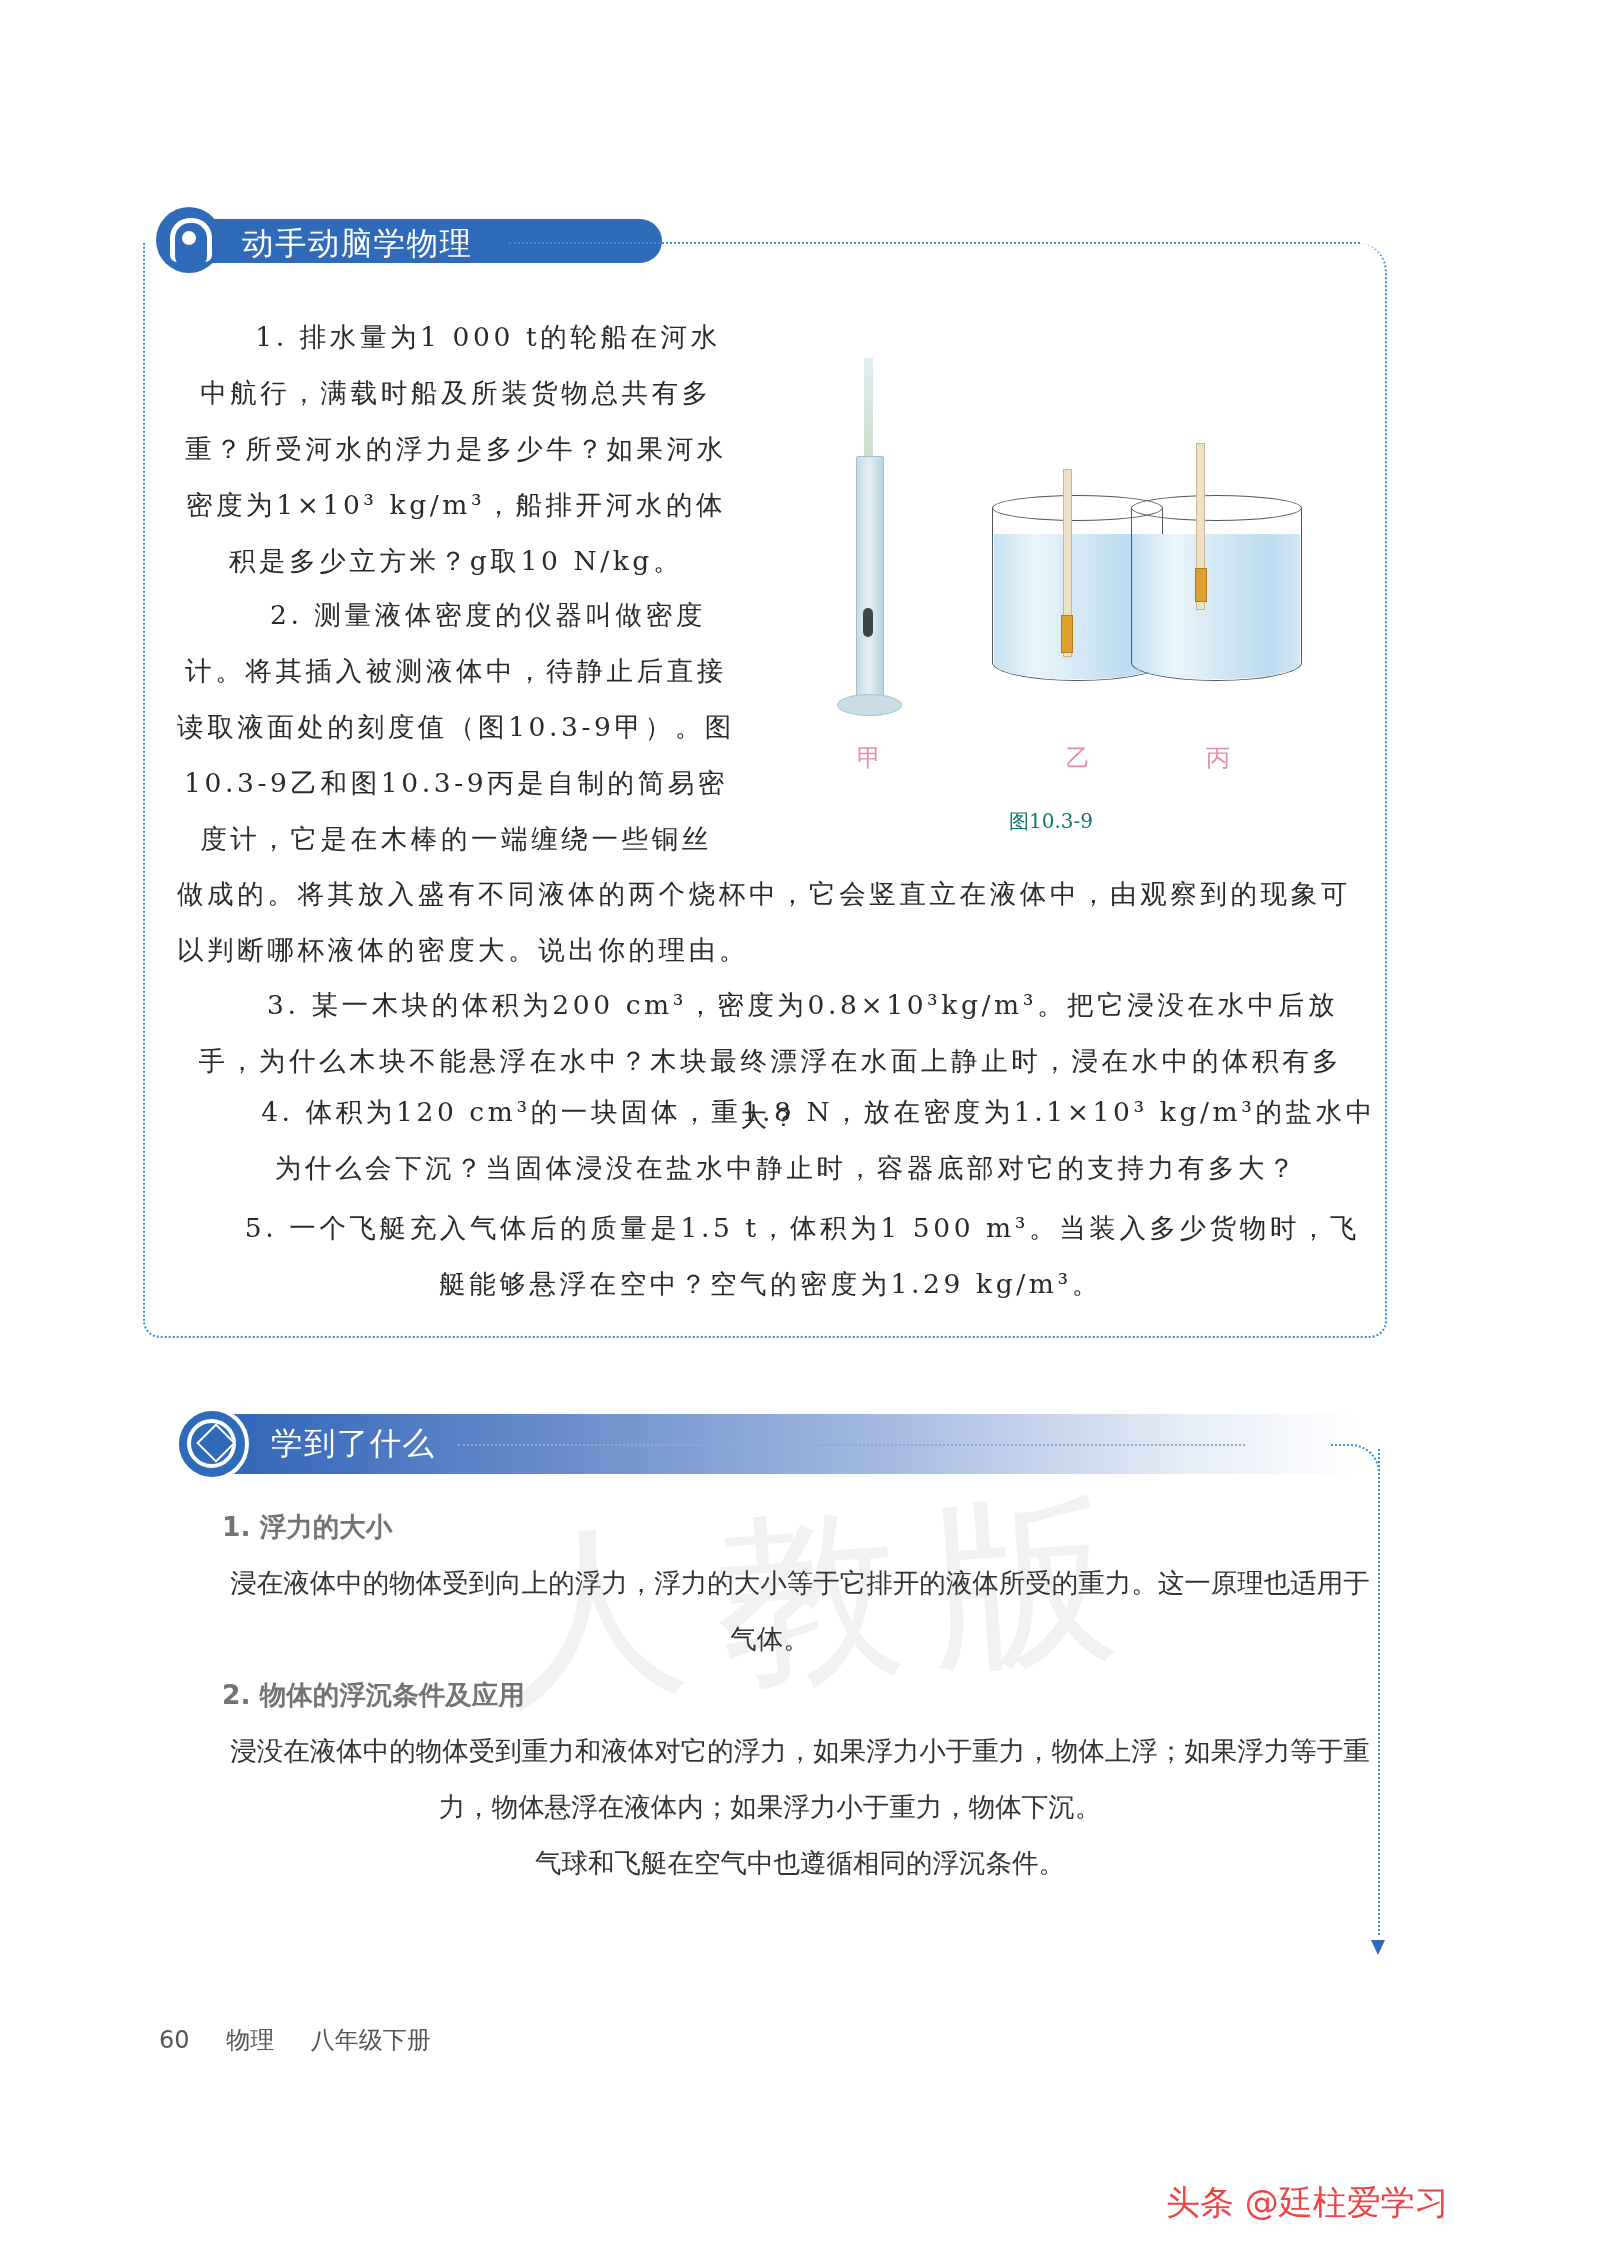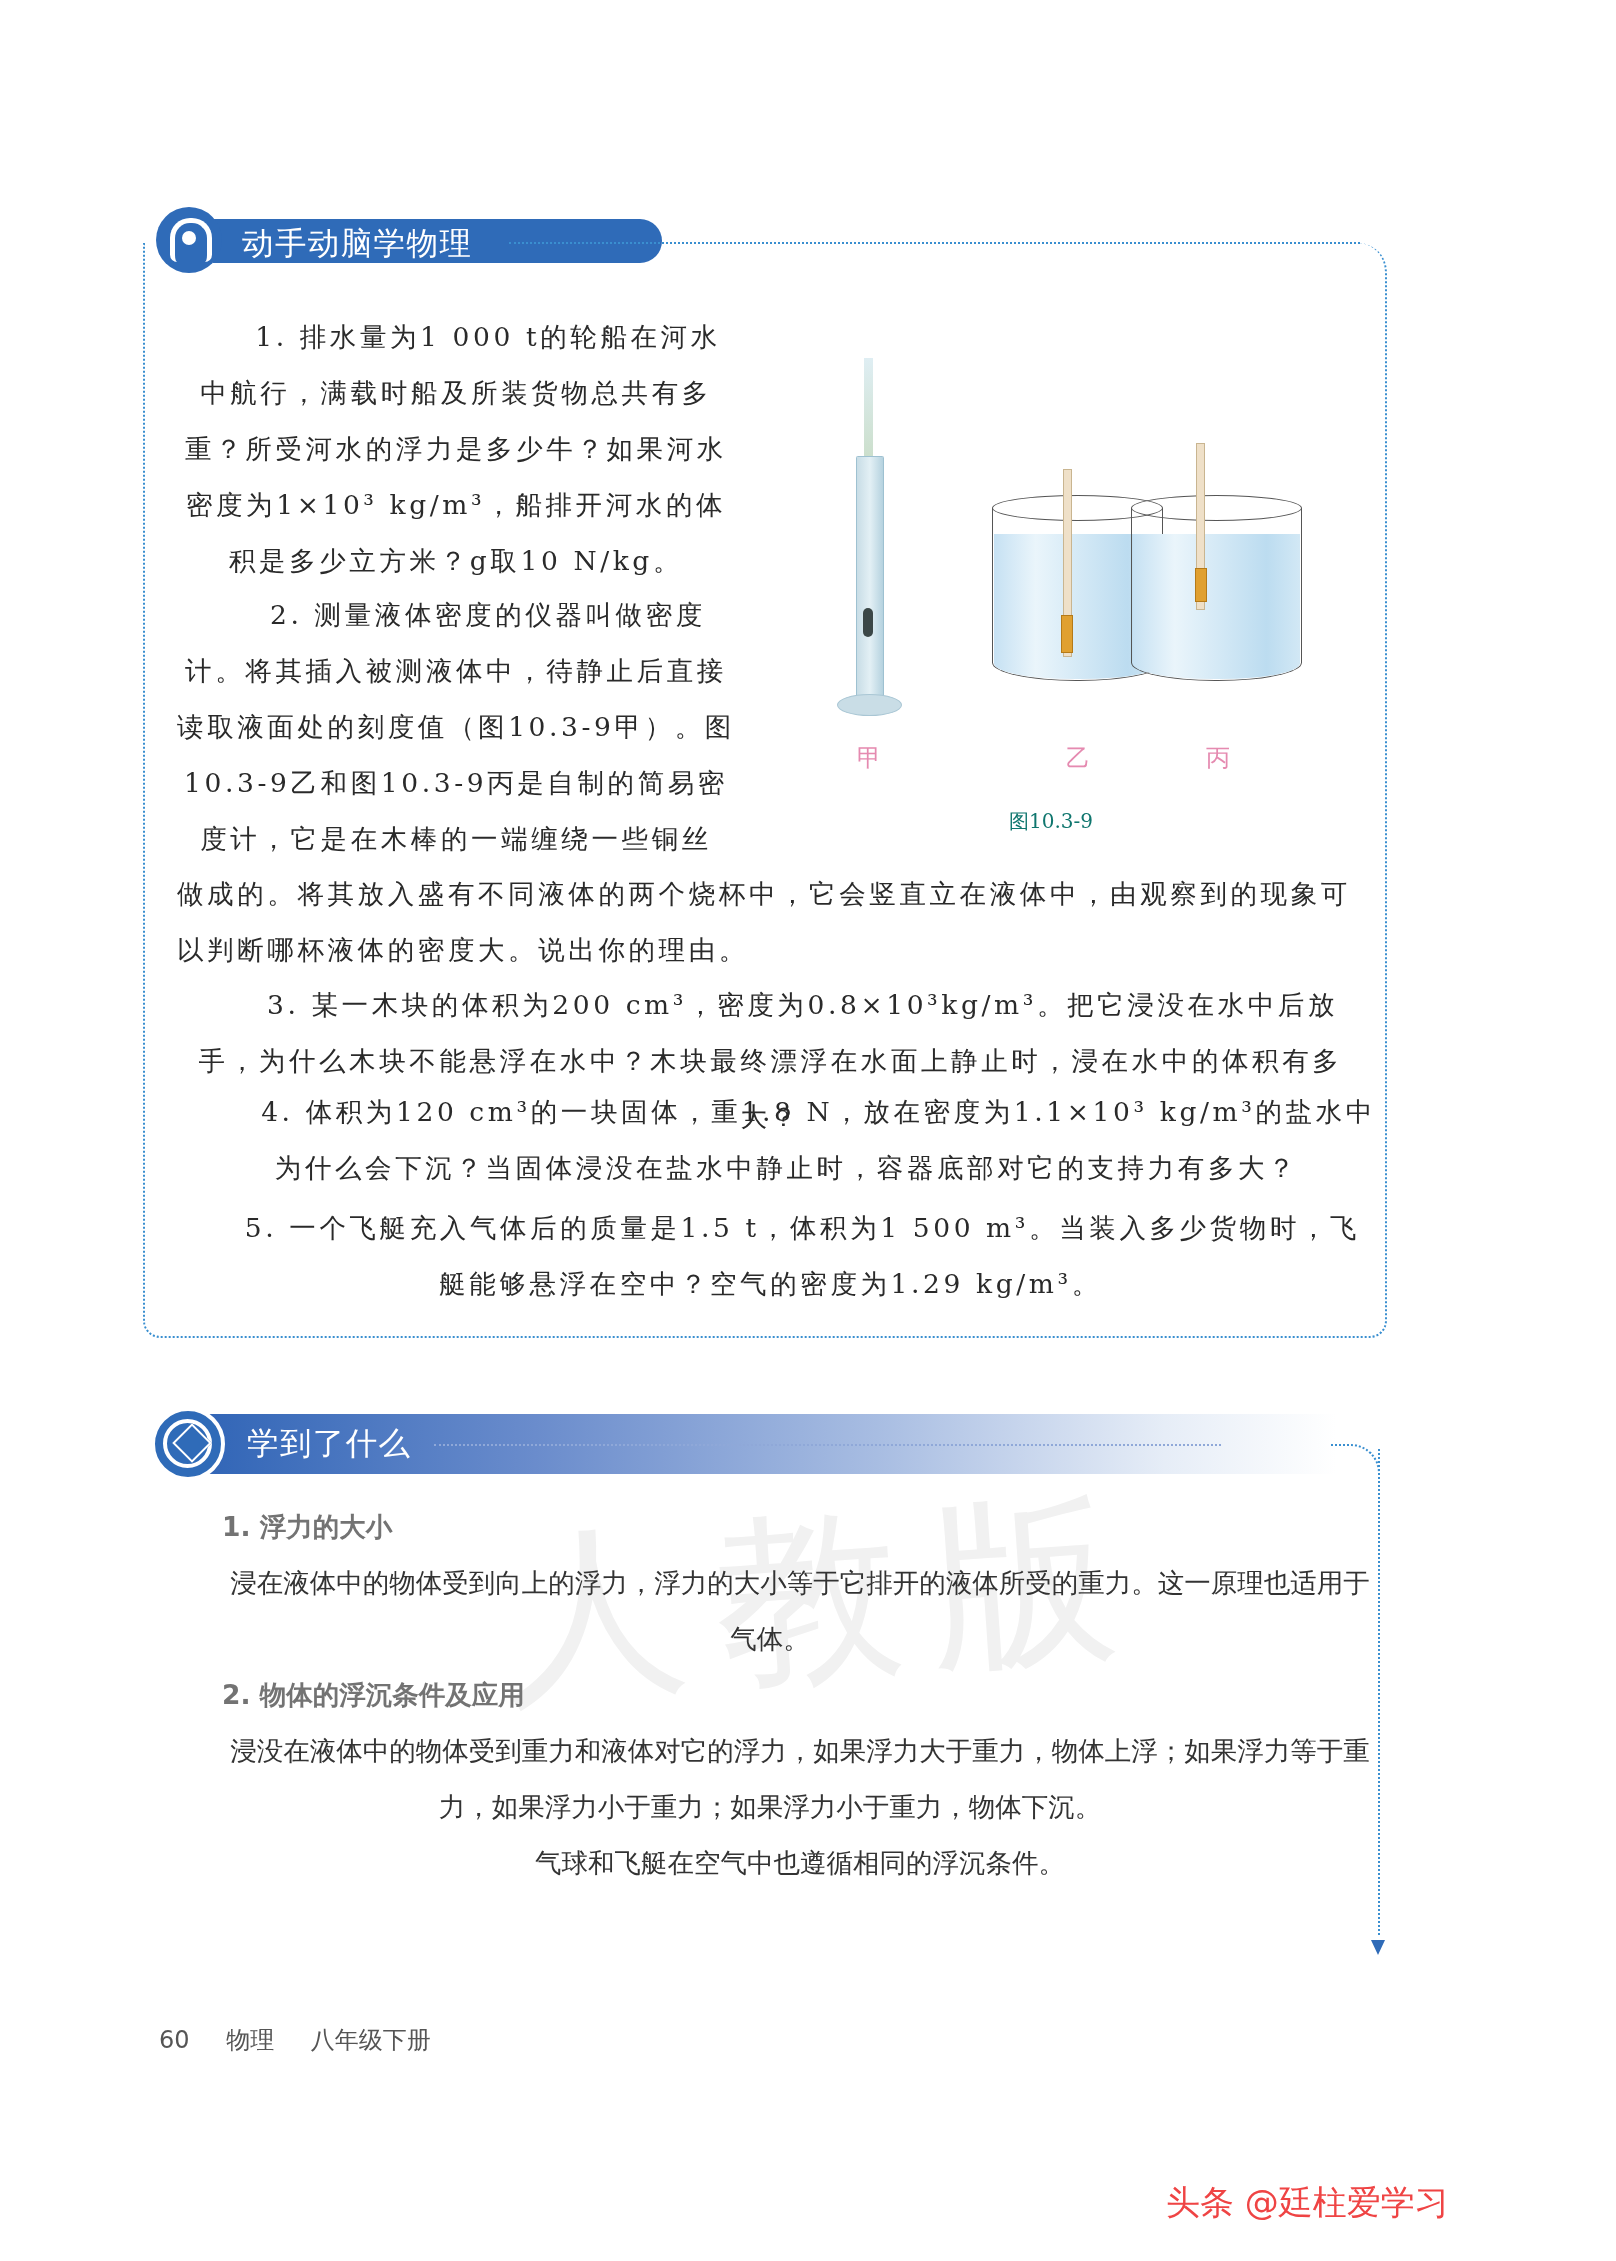--- a/index.html
+++ b/index.html
@@ -82,21 +82,21 @@
   .stick { position: absolute; width: 7.2px; background: #efe0c8; border: 0.7px solid #c9b590; }
   .coil { position: absolute; width: 10px; background: #e0a030; border: 0.7px solid #b57a18; }
   .fig-label {
     position: absolute; font-size: 24px; color: #e58ab0; font-family: "DejaVu Sans", sans-serif;
   }
   .fig-caption {
     position: absolute; left: 186px; top: 472px; font-size: 20px; color: #0f766e;
   }
 
   
-  .hdr2 { left: 148px; top: 1404px; width: 1187px; height: 79px; text-align: center; }
+  .hdr2 { left: 172px; top: 1404px; width: 1187px; height: 79px; text-align: center; }
   .hdr2 .bar {
     position: absolute; left: 43px; top: 10px; width: 1145px; height: 60px;
     background: linear-gradient(90deg,#2f64b6 0%,#6a8ccc 30%,#a8bde2 60%,#e6edf7 85%,#ffffff 100%);
   }
   .hdr2 .circle {
     position: absolute; left: 2.9px; top: 2.9px; width: 74px; height: 74px; border-radius: 50%;
     background: #2f6bb8; border: 4.3px solid #fff; box-sizing: border-box;
   }
   .hdr2 .circle .inner {
     position: absolute; left: 8.6px; top: 8.6px; width: 49px; height: 49px; border-radius:50%; border:4.3px solid #fff; box-sizing:border-box;
@@ -209,21 +209,21 @@
   <div class="title">学到了什么</div>
 </div>
 <div class="abs box2-corner"></div>
 <div class="abs box2-right"></div>
 <div class="abs arrow"></div>
 
 <div class="sum" style="top:1499px;">
   <p class="h">1. 浮力的大小</p>
   <p class="ind">浸在液体中的物体受到向上的浮力，浮力的大小等于它排开的液体所受的重力。这一原理也适用于气体。</p>
   <p class="h">2. 物体的浮沉条件及应用</p>
-  <p class="ind">浸没在液体中的物体受到重力和液体对它的浮力，如果浮力大于重力，物体上浮；如果浮力等于重力，如果浮力小于重力；如果浮力小于重力，物体下沉。</p>
+  <p class="ind">浸没在液体中的物体受到重力和液体对它的浮力，如果浮力小于重力，物体上浮；如果浮力等于重力，物体悬浮在液体内；如果浮力小于重力，物体下沉。</p>
   <p class="ind">气球和飞艇在空气中也遵循相同的浮沉条件。</p>
 </div>
 
 <div class="abs footer">
   <span>60</span>
   <span>物理</span>
   <span>八年级下册</span>
 </div>
 
 <div class="abs credit">头条 @廷柱爱学习</div>

